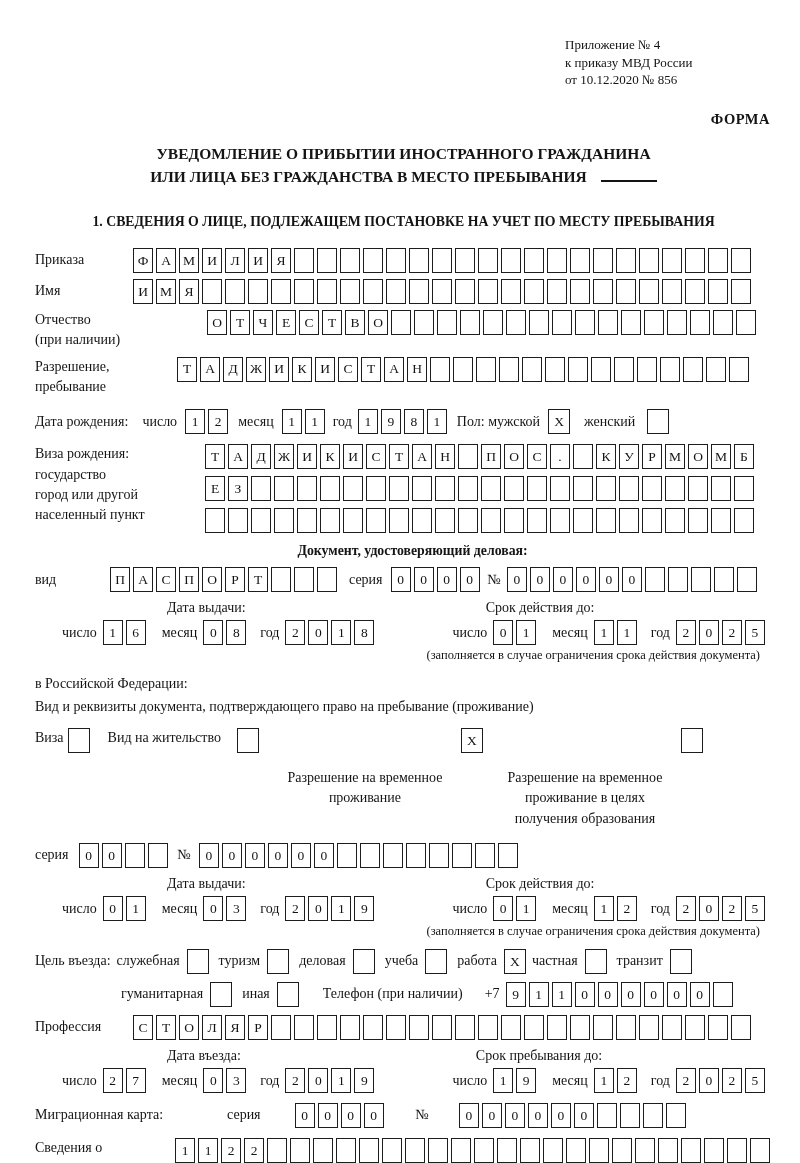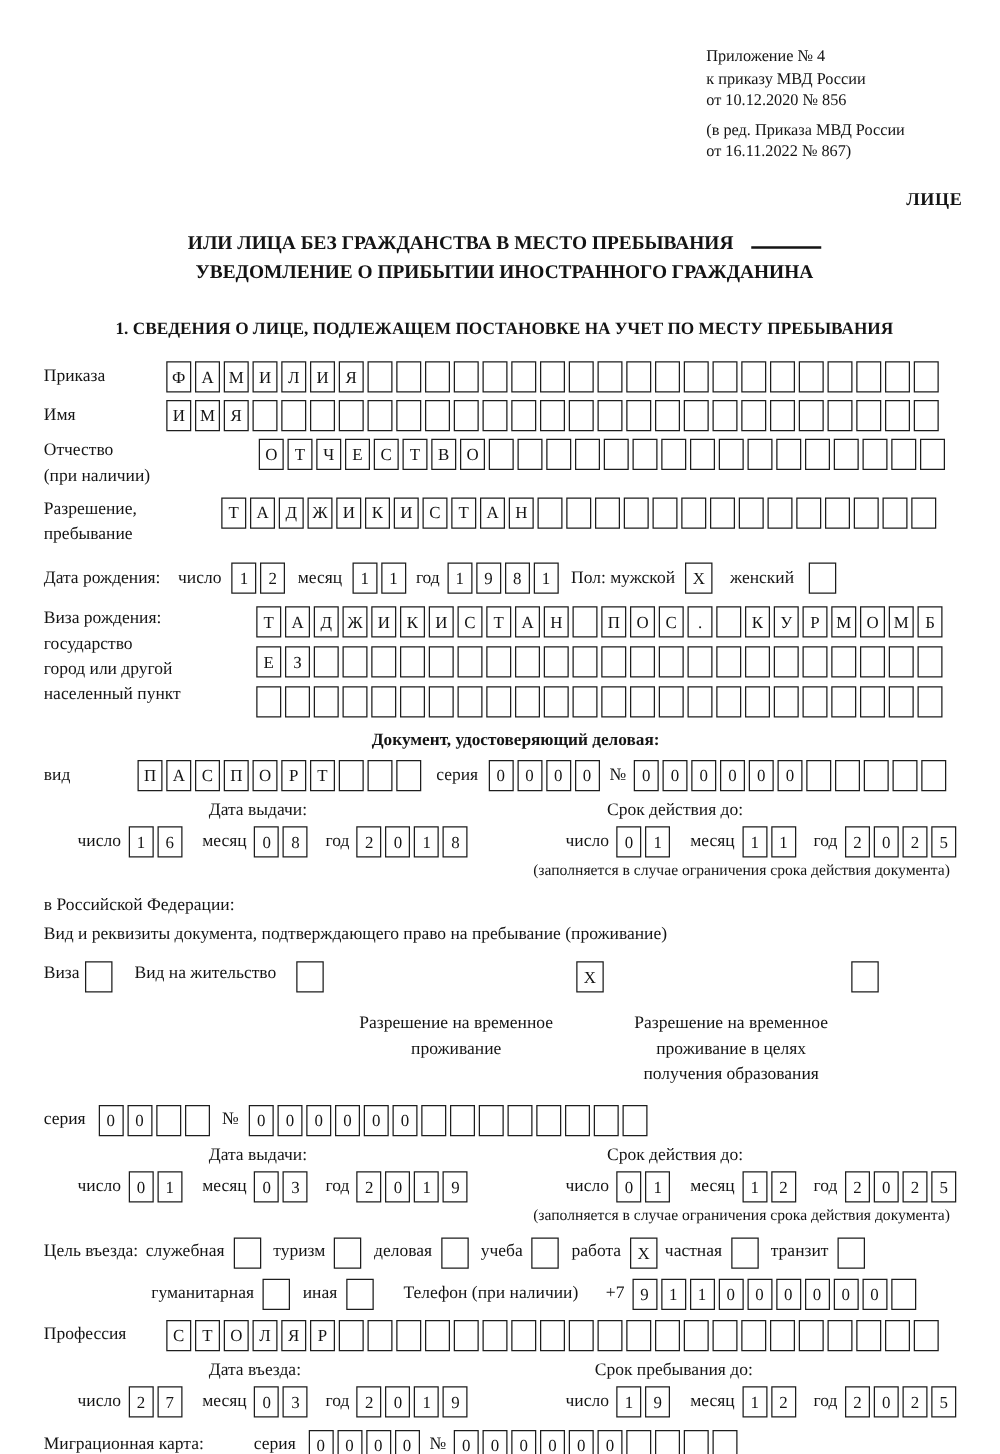--- a/index.html
+++ b/index.html
@@ -71,33 +71,29 @@
 </style>
 </head>
 <body>
 
 <div class="page">
 
   <div class="appendix">
     <div>Приложение № 4</div>
     <div>к приказу МВД России</div>
     <div>от 10.12.2020 № 856</div>
-    <div class="grp2">
-      <div>(в ред. Приказа МВД России</div>
-      <div>от 16.11.2022 № 867)</div>
-    </div>
-  </div>
-
-  <div class="forma">ЛИЦЕ</div>
+  </div>
+
+  <div class="forma">ФОРМА</div>
 
   <div class="title">
+    <div>УВЕДОМЛЕНИЕ О ПРИБЫТИИ ИНОСТРАННОГО ГРАЖДАНИНА</div>
     <div>
       <span>ИЛИ ЛИЦА БЕЗ ГРАЖДАНСТВА В МЕСТО ПРЕБЫВАНИЯ</span><span class="blank-line"></span>
     </div>
-    <div>УВЕДОМЛЕНИЕ О ПРИБЫТИИ ИНОСТРАННОГО ГРАЖДАНИНА</div>
   </div>
 
   <div class="section-heading">1. СВЕДЕНИЯ О ЛИЦЕ, ПОДЛЕЖАЩЕМ ПОСТАНОВКЕ НА УЧЕТ ПО МЕСТУ ПРЕБЫВАНИЯ</div>
 
   <div class="row">
     <span class="lbl w98">Приказа</span>
     <span class="cells">
         <span class="cell">Ф</span>
         <span class="cell">А</span>
         <span class="cell">М</span>
@@ -637,21 +633,21 @@
       <span class="dl" style="margin-left:6px;">год</span>
       <span class="cells">
           <span class="cell">2</span>
           <span class="cell">0</span>
           <span class="cell">2</span>
           <span class="cell">5</span>
         </span>
     </span>
   </div>
 
-  <div class="row" style="margin-bottom:10px;">
+  <div class="row" style="margin-bottom:10px;gap:24px;">
     <span class="lbl">Миграционная карта:</span>
     <span class="lbl" style="margin-left:40px; margin-right:10px;">серия</span>
     <span class="cells">
         <span class="cell">0</span>
         <span class="cell">0</span>
         <span class="cell">0</span>
         <span class="cell">0</span>
       </span>
     <span class="lbl" style="margin-left:8px; margin-right:6px;">№</span>
     <span class="cells">

